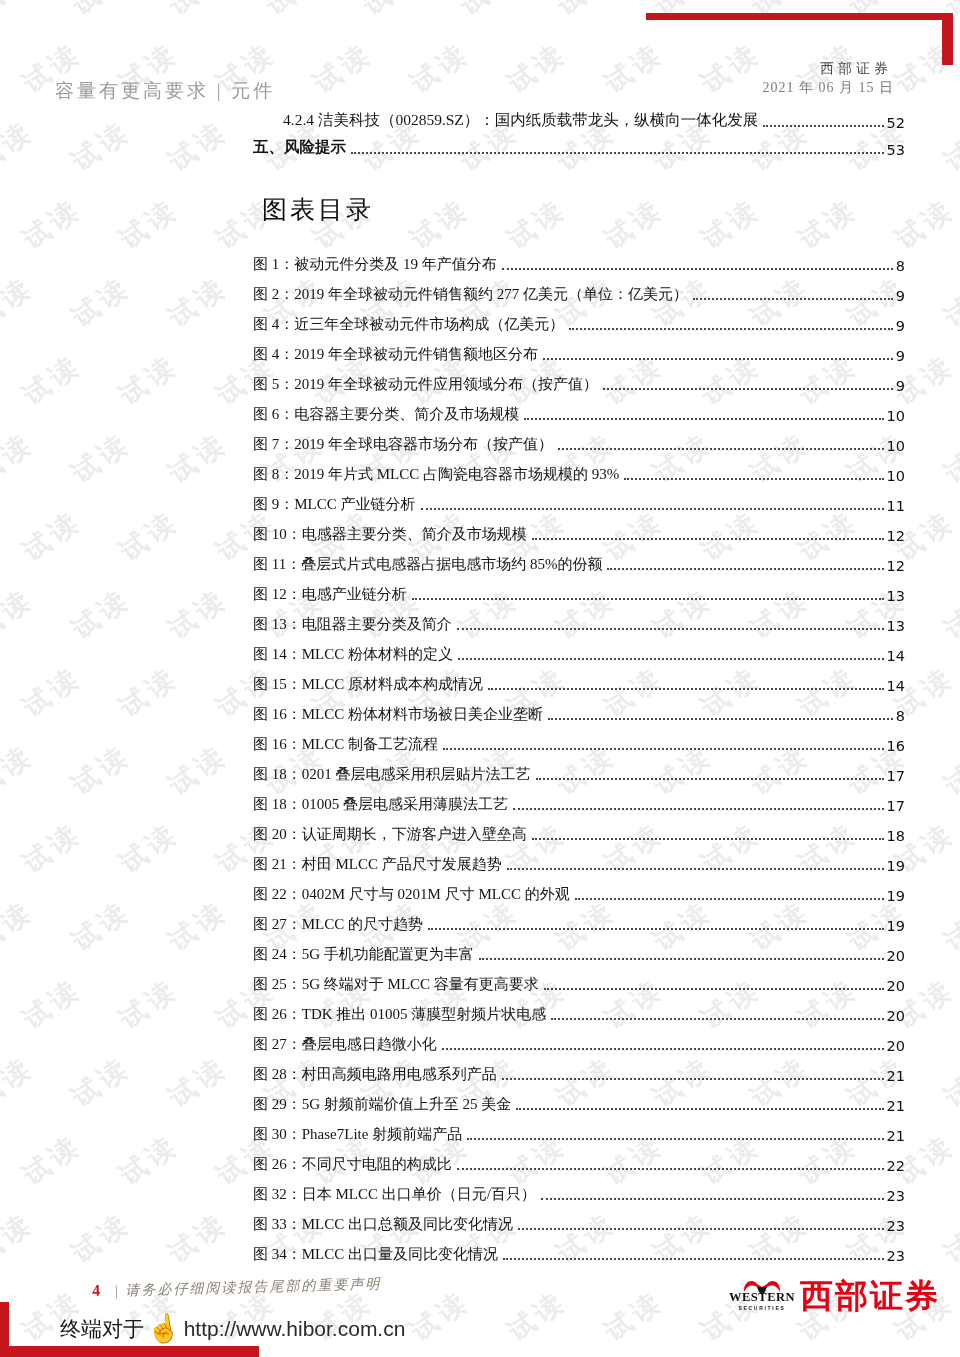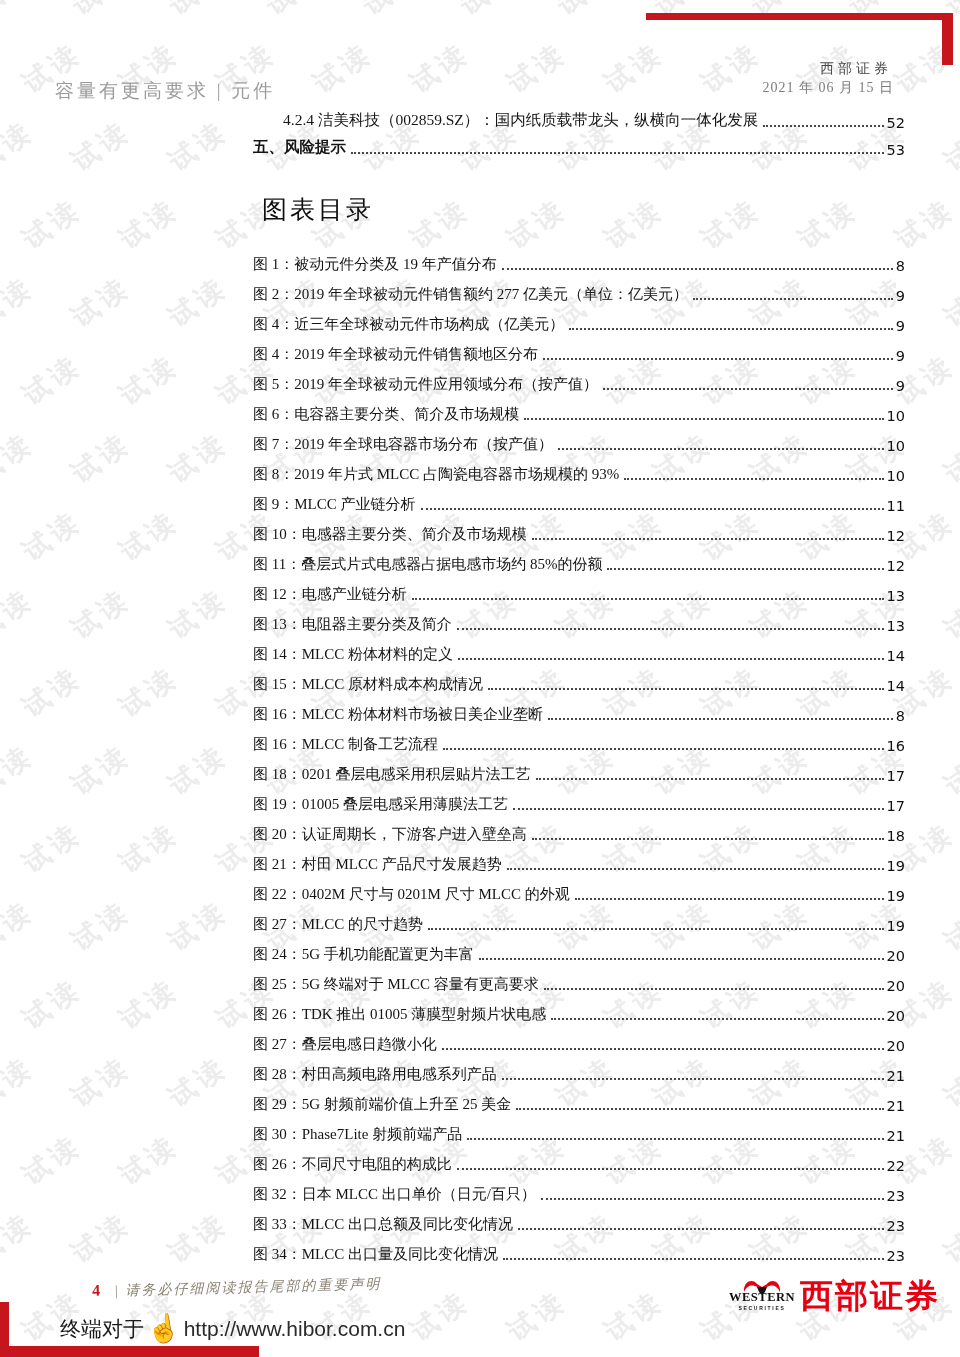--- a/index.html
+++ b/index.html
@@ -355,21 +355,21 @@
         <span class="lbl">图 16：MLCC 制备工艺流程</span>
         <span class="leader"></span>
         <span class="pg">16</span>
       </div>
       <div class="fig-row">
         <span class="lbl">图 18：0201 叠层电感采用积层贴片法工艺</span>
         <span class="leader"></span>
         <span class="pg">17</span>
       </div>
       <div class="fig-row">
-        <span class="lbl">图 19：01005 叠层电感采用薄膜法工艺</span>
+        <span class="lbl">图 18：01005 叠层电感采用薄膜法工艺</span>
         <span class="leader"></span>
         <span class="pg">17</span>
       </div>
       <div class="fig-row">
         <span class="lbl">图 20：认证周期长，下游客户进入壁垒高</span>
         <span class="leader"></span>
         <span class="pg">18</span>
       </div>
       <div class="fig-row">
         <span class="lbl">图 21：村田 MLCC 产品尺寸发展趋势</span>

